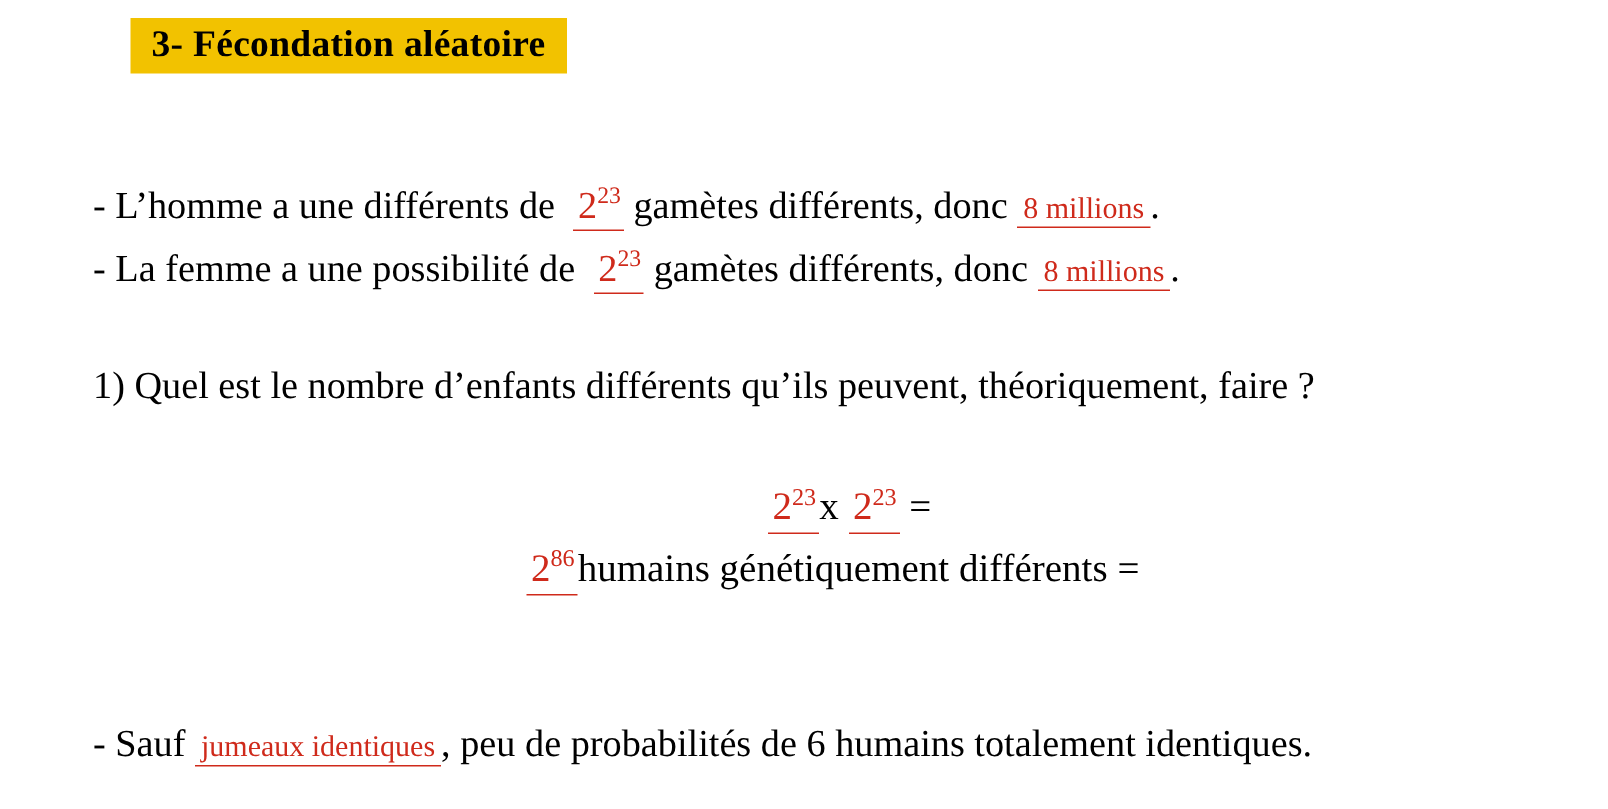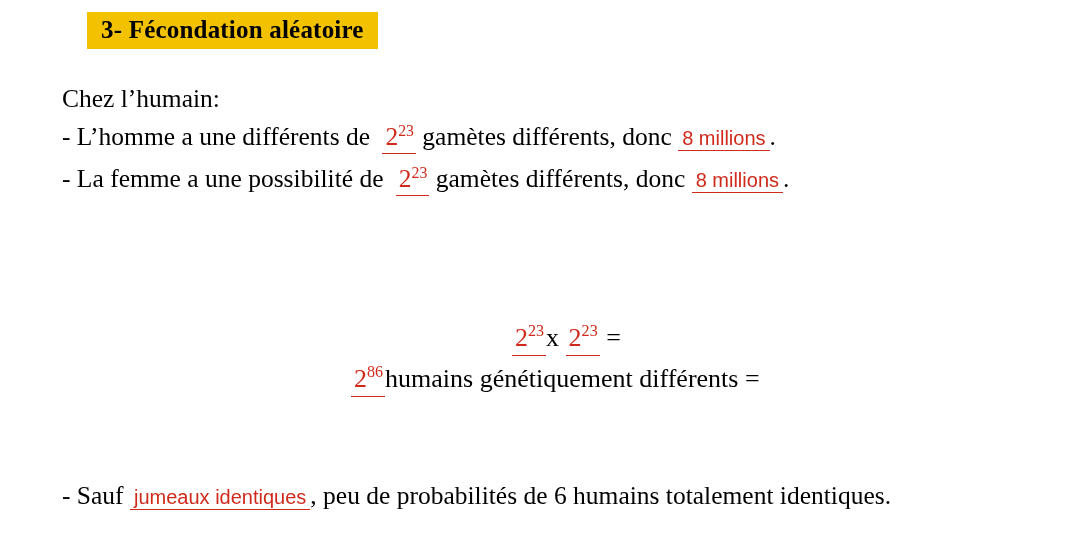--- a/index.html
+++ b/index.html
@@ -51,21 +51,21 @@
   .l-sauf { left: 18px; top: 480px; }
 
   
   .fill {
     color: #cf2a1b;
     border-bottom: 1.6px solid #cf2a1b;
     padding: 0 4px 1px 4px;
     font-family: "Liberation Serif", serif;
   }
   .fill.hand {
-    font-family: Liberation Sans, sans-serif;
+    font-family: Liberation Serif, serif;
     font-size: 20px;
   }
   .pow {
     color: #cf2a1b;
     border-bottom: 1.6px solid #cf2a1b;
     padding: 0 2px 1px 3px;
     display: inline-block;
   }
   .pow sup {
     font-size: 0.62em;
@@ -77,38 +77,38 @@
   }
   .spacer-sm { display: inline-block; width: 6px; }
 </style>
 </head>
 <body>
 
 <div class="slide">
 
   <div class="title-band">3- Fécondation aléatoire</div>
 
-  <div class="line body-text l-intro">
-    <span>Chez l’humain:</span>
-  </div>
 
   <div class="line body-text l-homme">
     <span>- L’homme a une différents de</span>
     <span class="spacer-sm"></span><span class="pow"><span>2</span><sup>23</sup></span>
     <span>gamètes différents, donc</span>
     <span class="fill hand">8 millions</span><span>.</span>
   </div>
 
   <div class="line body-text l-femme">
     <span>- La femme a une possibilité de</span>
     <span class="spacer-sm"></span><span class="pow"><span>2</span><sup>23</sup></span>
     <span>gamètes différents, donc</span>
     <span class="fill hand">8 millions</span><span>.</span>
   </div>
 
+  <div class="line body-text l-q1">
+    <span>1) Quel est le nombre d’enfants différents qu’ils peuvent, théoriquement, faire ?</span>
+  </div>
 
   <div class="line body-text eq-big l-eq1">
     <span class="pow"><span>2</span><sup>23</sup></span><span>x</span>
     <span class="pow"><span>2</span><sup>23</sup></span>
     <span>=</span>
   </div>
 
   <div class="line body-text eq-big l-eq2">
     <span class="pow"><span>2</span><sup>86</sup></span><span>humains génétiquement différents =</span>
   </div>

